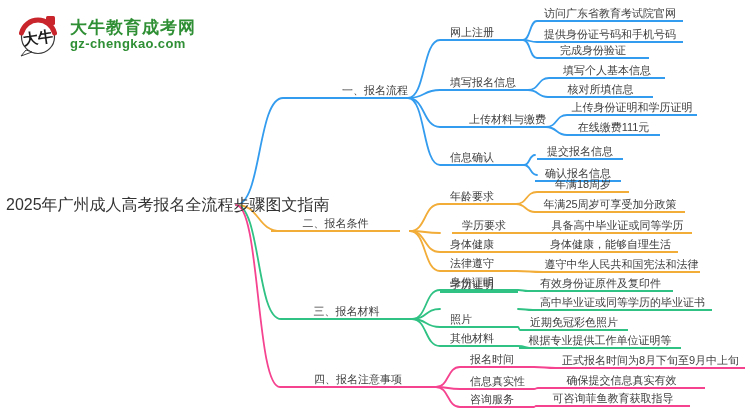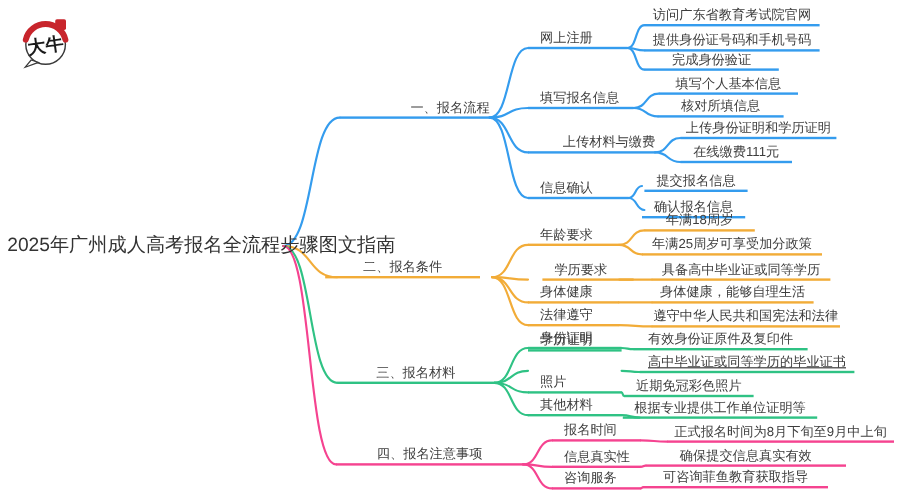--- a/index.html
+++ b/index.html
@@ -75,20 +75,22 @@
 
 <div class="logo">
   <svg width="46" height="46" viewBox="0 0 46 46">
     <circle cx="22" cy="25" r="16.5" fill="#ffffff" stroke="#3a3a3a" stroke-width="1.2"></circle>
     <path d="M 5.5 21 A 17 17 0 0 1 38.5 21" fill="none" stroke="#c8252c" stroke-width="5" stroke-linecap="round"></path>
     <rect x="30" y="4" width="9" height="9" rx="1.5" fill="#c8252c"></rect>
     <path d="M 10 38 L 5 44 L 16 40 Z" fill="#ffffff" stroke="#3a3a3a" stroke-width="1"></path>
     <text x="22" y="31" text-anchor="middle" font-size="15" font-weight="bold" fill="#1a1a1a" transform="rotate(-8 22 26)">大牛</text>
   </svg>
   <div class="logo-text">
+    <span class="brand">大牛教育成考网</span>
+    <span class="domain">gz-chengkao.com</span>
   </div>
 </div>
 
 <div class="node central" id="c" style="left:6px;top:198px;width:228px">2025年广州成人高考报名全流程步骤图文指南</div>
 
 <div class="node" id="b1" style="left: 283px; top: 83px; width: 125px; border-bottom-color: rgb(52, 156, 238); text-align: right;">一、报名流程</div>
 <div class="node" id="b2" style="left: 271px; top: 216px; width: 129px; border-bottom-color: rgb(242, 172, 56);">二、报名条件</div>
 <div class="node" id="b3" style="left: 281px; top: 304px; width: 131px; border-bottom-color: rgb(47, 194, 132);">三、报名材料</div>
 <div class="node" id="b4" style="left: 280px; top: 372px; width: 156px; border-bottom-color: rgb(245, 67, 144);">四、报名注意事项</div>
 
@@ -117,21 +119,21 @@
 <div class="node" id="l221" style="left: 543px; top: 218px; width: 149px; border-bottom-color: rgb(242, 172, 56);">具备高中毕业证或同等学历</div>
 <div class="node" id="l231" style="left: 543px; top: 237px; width: 135px; border-bottom-color: rgb(242, 172, 56);">身体健康，能够自理生活</div>
 <div class="node" id="l241" style="left: 543px; top: 257px; width: 157px; border-bottom-color: rgb(242, 172, 56);">遵守中华人民共和国宪法和法律</div>
 
 <div class="node sub" id="s31" style="left: 440px; top: 275px; width: 78px; border-bottom-color: rgb(47, 194, 132);">身份证明</div>
 <div class="node sub" id="s32" style="left: 440px; top: 277px; width: 78px; border-bottom-color: rgb(47, 194, 132);">学历证明</div>
 <div class="node sub" id="s33" style="left: 440px; top: 312px; width: 78px; border-bottom-color: rgb(47, 194, 132);">照片</div>
 <div class="node sub" id="s34" style="left: 440px; top: 331px; width: 78px; border-bottom-color: rgb(47, 194, 132);">其他材料</div>
 
 <div class="node" id="l311" style="left: 528px; top: 276px; width: 145px; border-bottom-color: rgb(47, 194, 132);">有效身份证原件及复印件</div>
-<div class="node" id="l321" style="left: 533px; top: 295px; width: 179px; border-bottom-color: rgb(47, 194, 132); text-decoration: underline;">高中毕业证或同等学历的毕业证书</div>
+<div class="node" id="l321" style="left: 533px; top: 295px; width: 179px; border-bottom-color: rgb(47, 194, 132);">高中毕业证或同等学历的毕业证书</div>
 <div class="node" id="l331" style="left: 520px; top: 315px; width: 108px; border-bottom-color: rgb(47, 194, 132);">近期免冠彩色照片</div>
 <div class="node" id="l341" style="left: 519px; top: 333px; width: 162px; border-bottom-color: rgb(47, 194, 132);">根据专业提供工作单位证明等</div>
 
 <div class="node sub" id="s41" style="left: 460px; top: 352px; width: 74px; border-bottom-color: rgb(245, 67, 144);">报名时间</div>
 <div class="node sub" id="s42" style="left: 460px; top: 374px; width: 74px; border-bottom-color: rgb(245, 67, 144);">信息真实性</div>
 <div class="node sub" id="s43" style="left: 460px; top: 392px; width: 74px; border-bottom-color: rgb(245, 67, 144);">咨询服务</div>
 
 <div class="node" id="l411" style="left: 556px; top: 353px; width: 189px; border-bottom-color: rgb(245, 67, 144);">正式报名时间为8月下旬至9月中上旬</div>
 <div class="node" id="l412" style="left: 538px; top: 373px; width: 167px; border-bottom-color: rgb(245, 67, 144);">确保提交信息真实有效</div>
 <div class="node" id="l431" style="left: 536px; top: 391px; width: 154px; border-bottom-color: rgb(245, 67, 144);">可咨询菲鱼教育获取指导</div>

